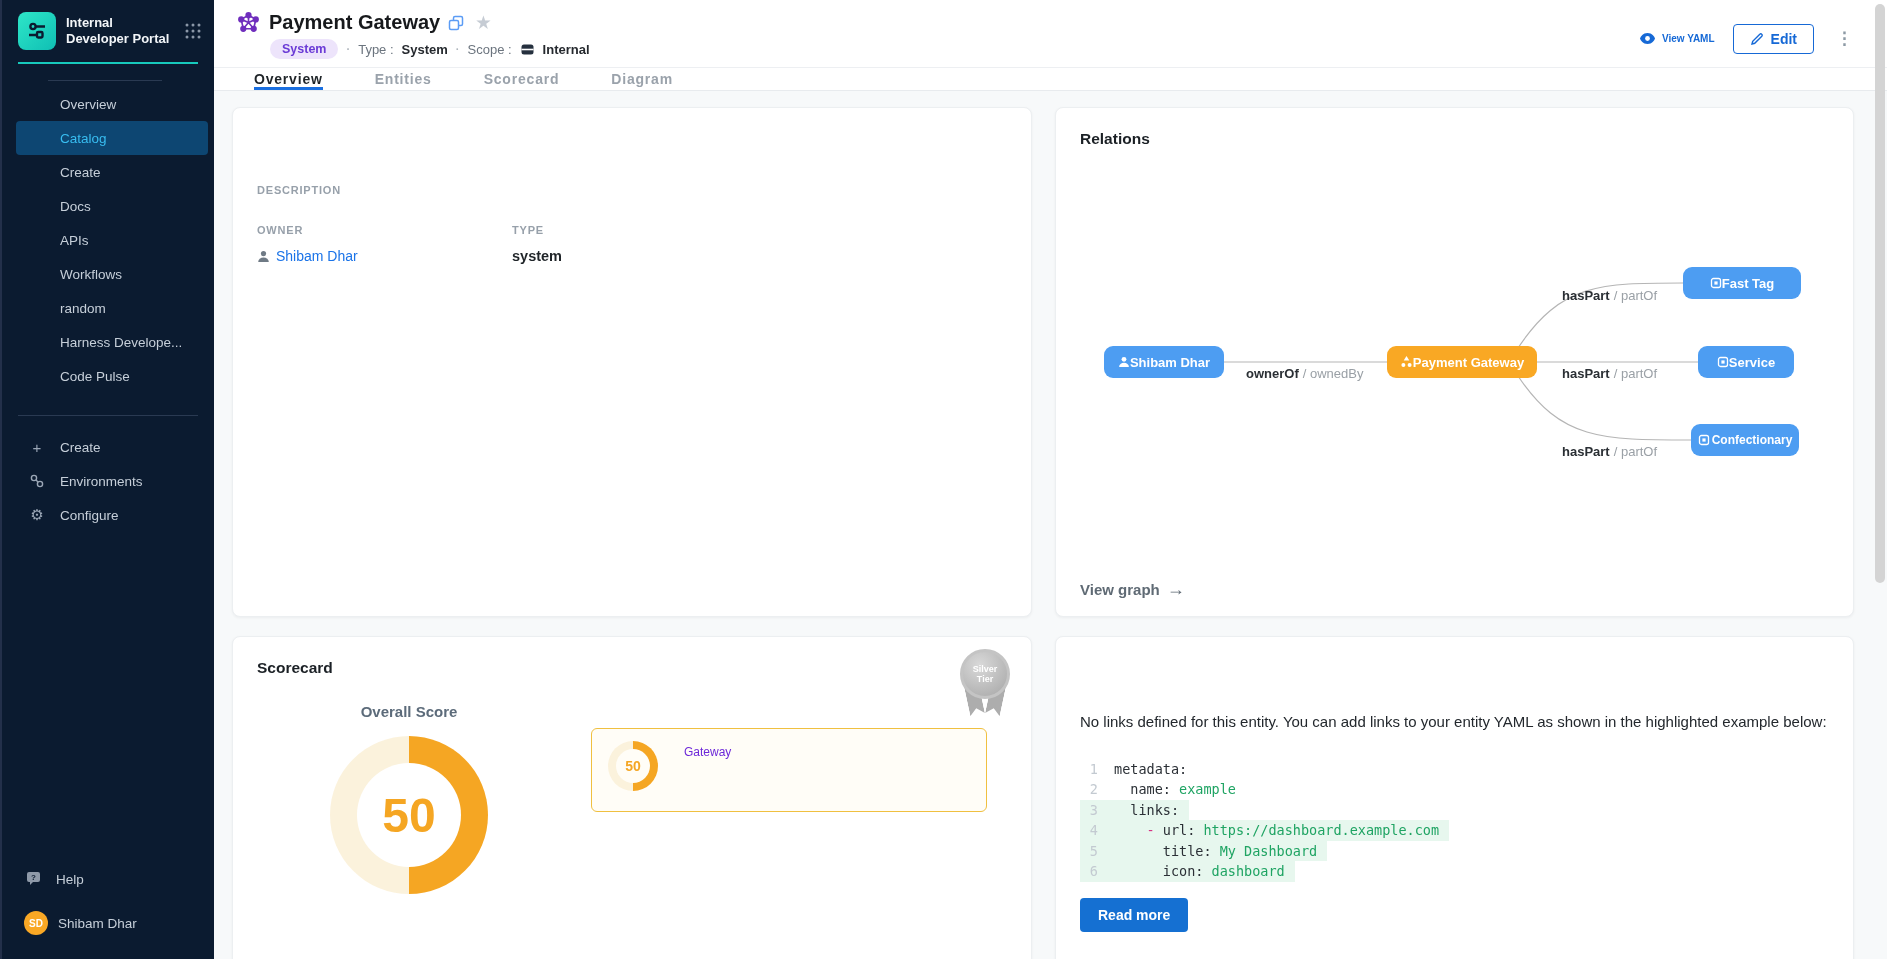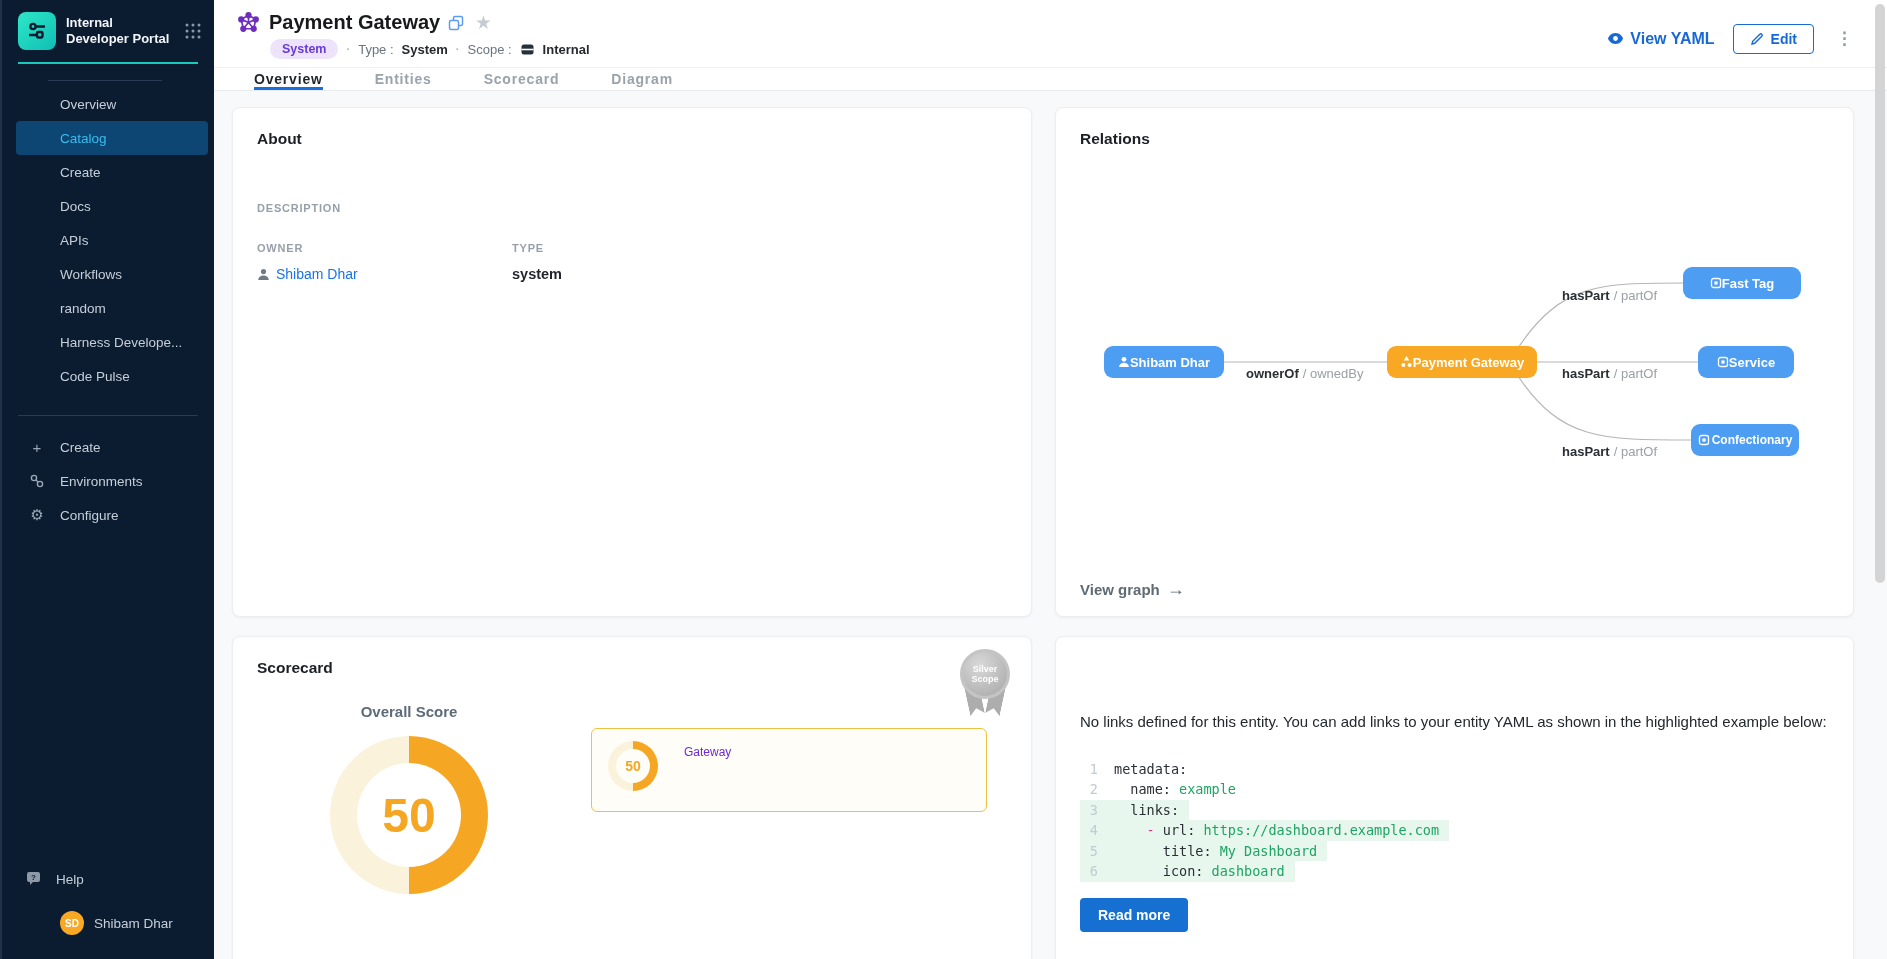--- a/index.html
+++ b/index.html
@@ -20,39 +20,39 @@
   .nav { display:flex; flex-direction:column; }
   .nav-item { height:34px; display:flex; align-items:center; padding-left:44px; margin:0 6px 0 14px;
               border-radius:4px; font-size:13.5px; color:#C6CFD9; cursor:pointer; }
   .nav-item.active { background:#0D4672; color:#38BDF1; }
   .nav-divider2 { height:1px; background:#2A3A52; margin:22px 16px 14px 16px; }
   .action-item { height:34px; display:flex; align-items:center; gap:14px; padding-left:26px;
                  font-size:13.5px; color:#C6CFD9; cursor:pointer; }
   .action-icon { width:18px; display:flex; justify-content:center; color:#9BA7B6; font-size:15px; }
   .sidebar-bottom { margin-top:auto; padding:0 0 18px 0; }
   .help-row { display:flex; align-items:center; gap:12px; padding:10px 0 10px 24px; font-size:13.5px; cursor:pointer; }
-  .user-row { display:flex; align-items:center; gap:10px; padding:14px 0 6px 22px; font-size:13.5px; cursor:pointer;margin-left:36px; }
+  .user-row { display:flex; align-items:center; gap:10px; padding:14px 0 6px 22px; font-size:13.5px; cursor:pointer; }
   .avatar { width:24px; height:24px; border-radius:50%; background:#F9A825; color:#fff; font-size:10px;
             font-weight:700; display:flex; align-items:center; justify-content:center; }
 
   
   .main { flex:1; display:flex; flex-direction:column; background:#F7F9FA; }
   .topbar { background:#fff; padding:10px 30px 8px 22px; display:flex; justify-content:space-between;
             border-bottom:1px solid #EDEFF2; }
   .title-block { display:flex; flex-direction:column; gap:4px; }
   .title-row { display:flex; align-items:center; gap:8px; }
   .page-title { font-size:20px; font-weight:700; color:#17191C; }
   .subtitle-row { display:flex; align-items:center; gap:8px; margin-left:34px; font-size:13px; color:#5B6570; }
   .kind-chip { background:#EDE4FB; color:#6B3BD6; font-weight:700; font-size:12.5px;
                padding:3px 12px; border-radius:12px; }
   .meta-label { color:#6B747E; }
   .meta-value { color:#25292E; font-weight:700; }
   .dot-sep { color:#AEB5BC; font-weight:700; font-size:11px; }
   .top-actions { display:flex; align-items:center; gap:18px; margin-top:8px; }
-  .view-yaml { display:flex; align-items:center; gap:6px; color:#1669D6; font-weight:700; font-size:16px; cursor:pointer; }
+  .view-yaml { display:flex; align-items:center; gap:6px; color:#1669D6; font-weight:700; font-size:10px; cursor:pointer; }
   .edit-btn { display:flex; align-items:center; gap:7px; color:#1669D6; font-weight:700; font-size:14px;
               border:1px solid #1669D6; border-radius:4px; background:#fff; padding:6px 16px; cursor:pointer; }
   .kebab { color:#8D9AA5; font-size:17px; font-weight:700; cursor:pointer; padding:0 4px; letter-spacing:0; }
 
   .tabbar { background:#fff; display:flex; gap:52px; padding-left:40px; height:64px; align-items:stretch;
             border-bottom:1px solid #E8EBEE; }
   .tab { display:flex; align-items:center; font-size:14px; letter-spacing:.8px; color:#9AA2AB;
          font-weight:600; cursor:pointer; border-bottom:3px solid transparent; padding-top:3px; }
   .tab.active { color:#1F2428; border-bottom-color:#1A6FE0; font-weight:700; }
 
@@ -271,21 +271,20 @@
     <div class="tabbar">
       <div class="tab active">Overview</div>
       <div class="tab">Entities</div>
       <div class="tab">Scorecard</div>
       <div class="tab">Diagram</div>
     </div>
 
     <div class="content">
 
       <section class="card about-card">
-        <div class="card-title">About</div>
         <div class="about-desc">
           <div class="field-label">DESCRIPTION</div>
         </div>
         <div class="about-grid">
           <div>
             <div class="field-label">OWNER</div>
             <div class="owner-val">
               <svg width="13" height="13" viewBox="0 0 13 13" fill="#6F7A85">
                   <circle cx="6.5" cy="3.6" r="2.6"></circle>
                   <path d="M1.2 12 a5.3 4.6 0 0 1 10.6 0z"></path>
@@ -363,21 +362,21 @@
           <span class="arrow">→</span>
         </div>
       </section>
 
       <section class="card scorecard-card">
         <div class="card-title">Scorecard</div>
         <div class="seal-wrap">
           <div class="seal-ribbon l"></div>
           <div class="seal-ribbon r"></div>
           <div class="seal">
-            <span class="txt">Silver Scope</span>
+            <span class="txt">Silver Tier</span>
           </div>
         </div>
         <div class="overall-col">
           <div class="overall-label">Overall Score</div>
           <div class="donut-big">
             <span class="score">50</span>
           </div>
         </div>
         <div class="mini-card">
           <div class="donut-mini">

